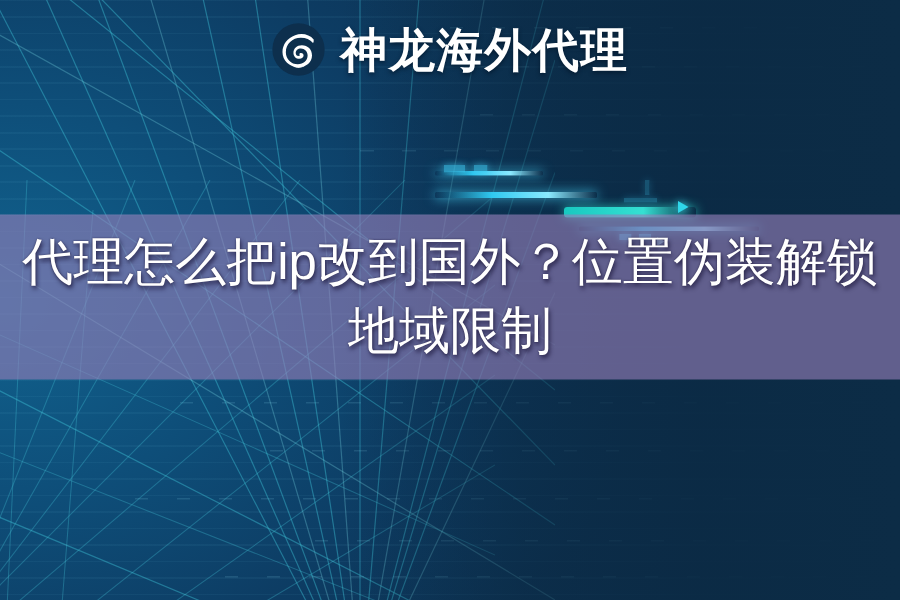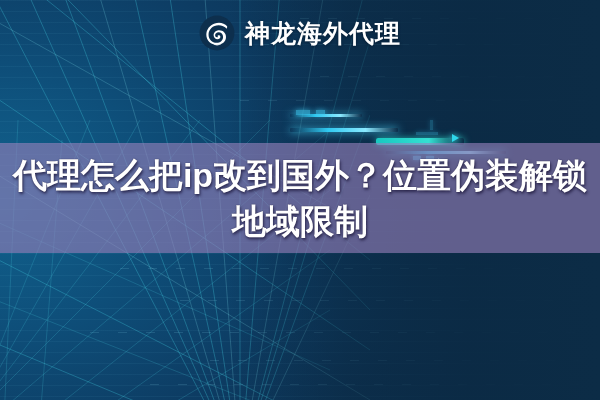--- a/index.html
+++ b/index.html
@@ -147,39 +147,39 @@
     align-items: center;
     justify-content: center;
     gap: 10px;
   }
   .logo-mark {
     width: 36px;
     height: 36px;
     flex: 0 0 36px;
   }
   .logo-text {
-    font-size: 25px;
+    font-size: 31px;
     font-weight: bold;
     color: #ffffff;
     letter-spacing: 1px;
     line-height: 1;
     text-shadow: 0 1px 3px rgba(0,20,40,.75);
     white-space: nowrap;
   }
 
   
   .headline {
     position: absolute;
     left: 0;
     top: 152px;
     width: 600px;
     text-align: center;
     color: #ffffff;
     font-size: 34px;
-    font-weight: bold;
+    font-weight: normal;
     line-height: 46px;
     letter-spacing: 0px;
     text-shadow: 1px 2px 3px rgba(25,20,55,.75), 0 0 1px rgba(30,25,60,.9);
     padding: 0 0;
     box-sizing: border-box;
     word-break: break-all;
   }
 </style>
 </head>
 <body>

